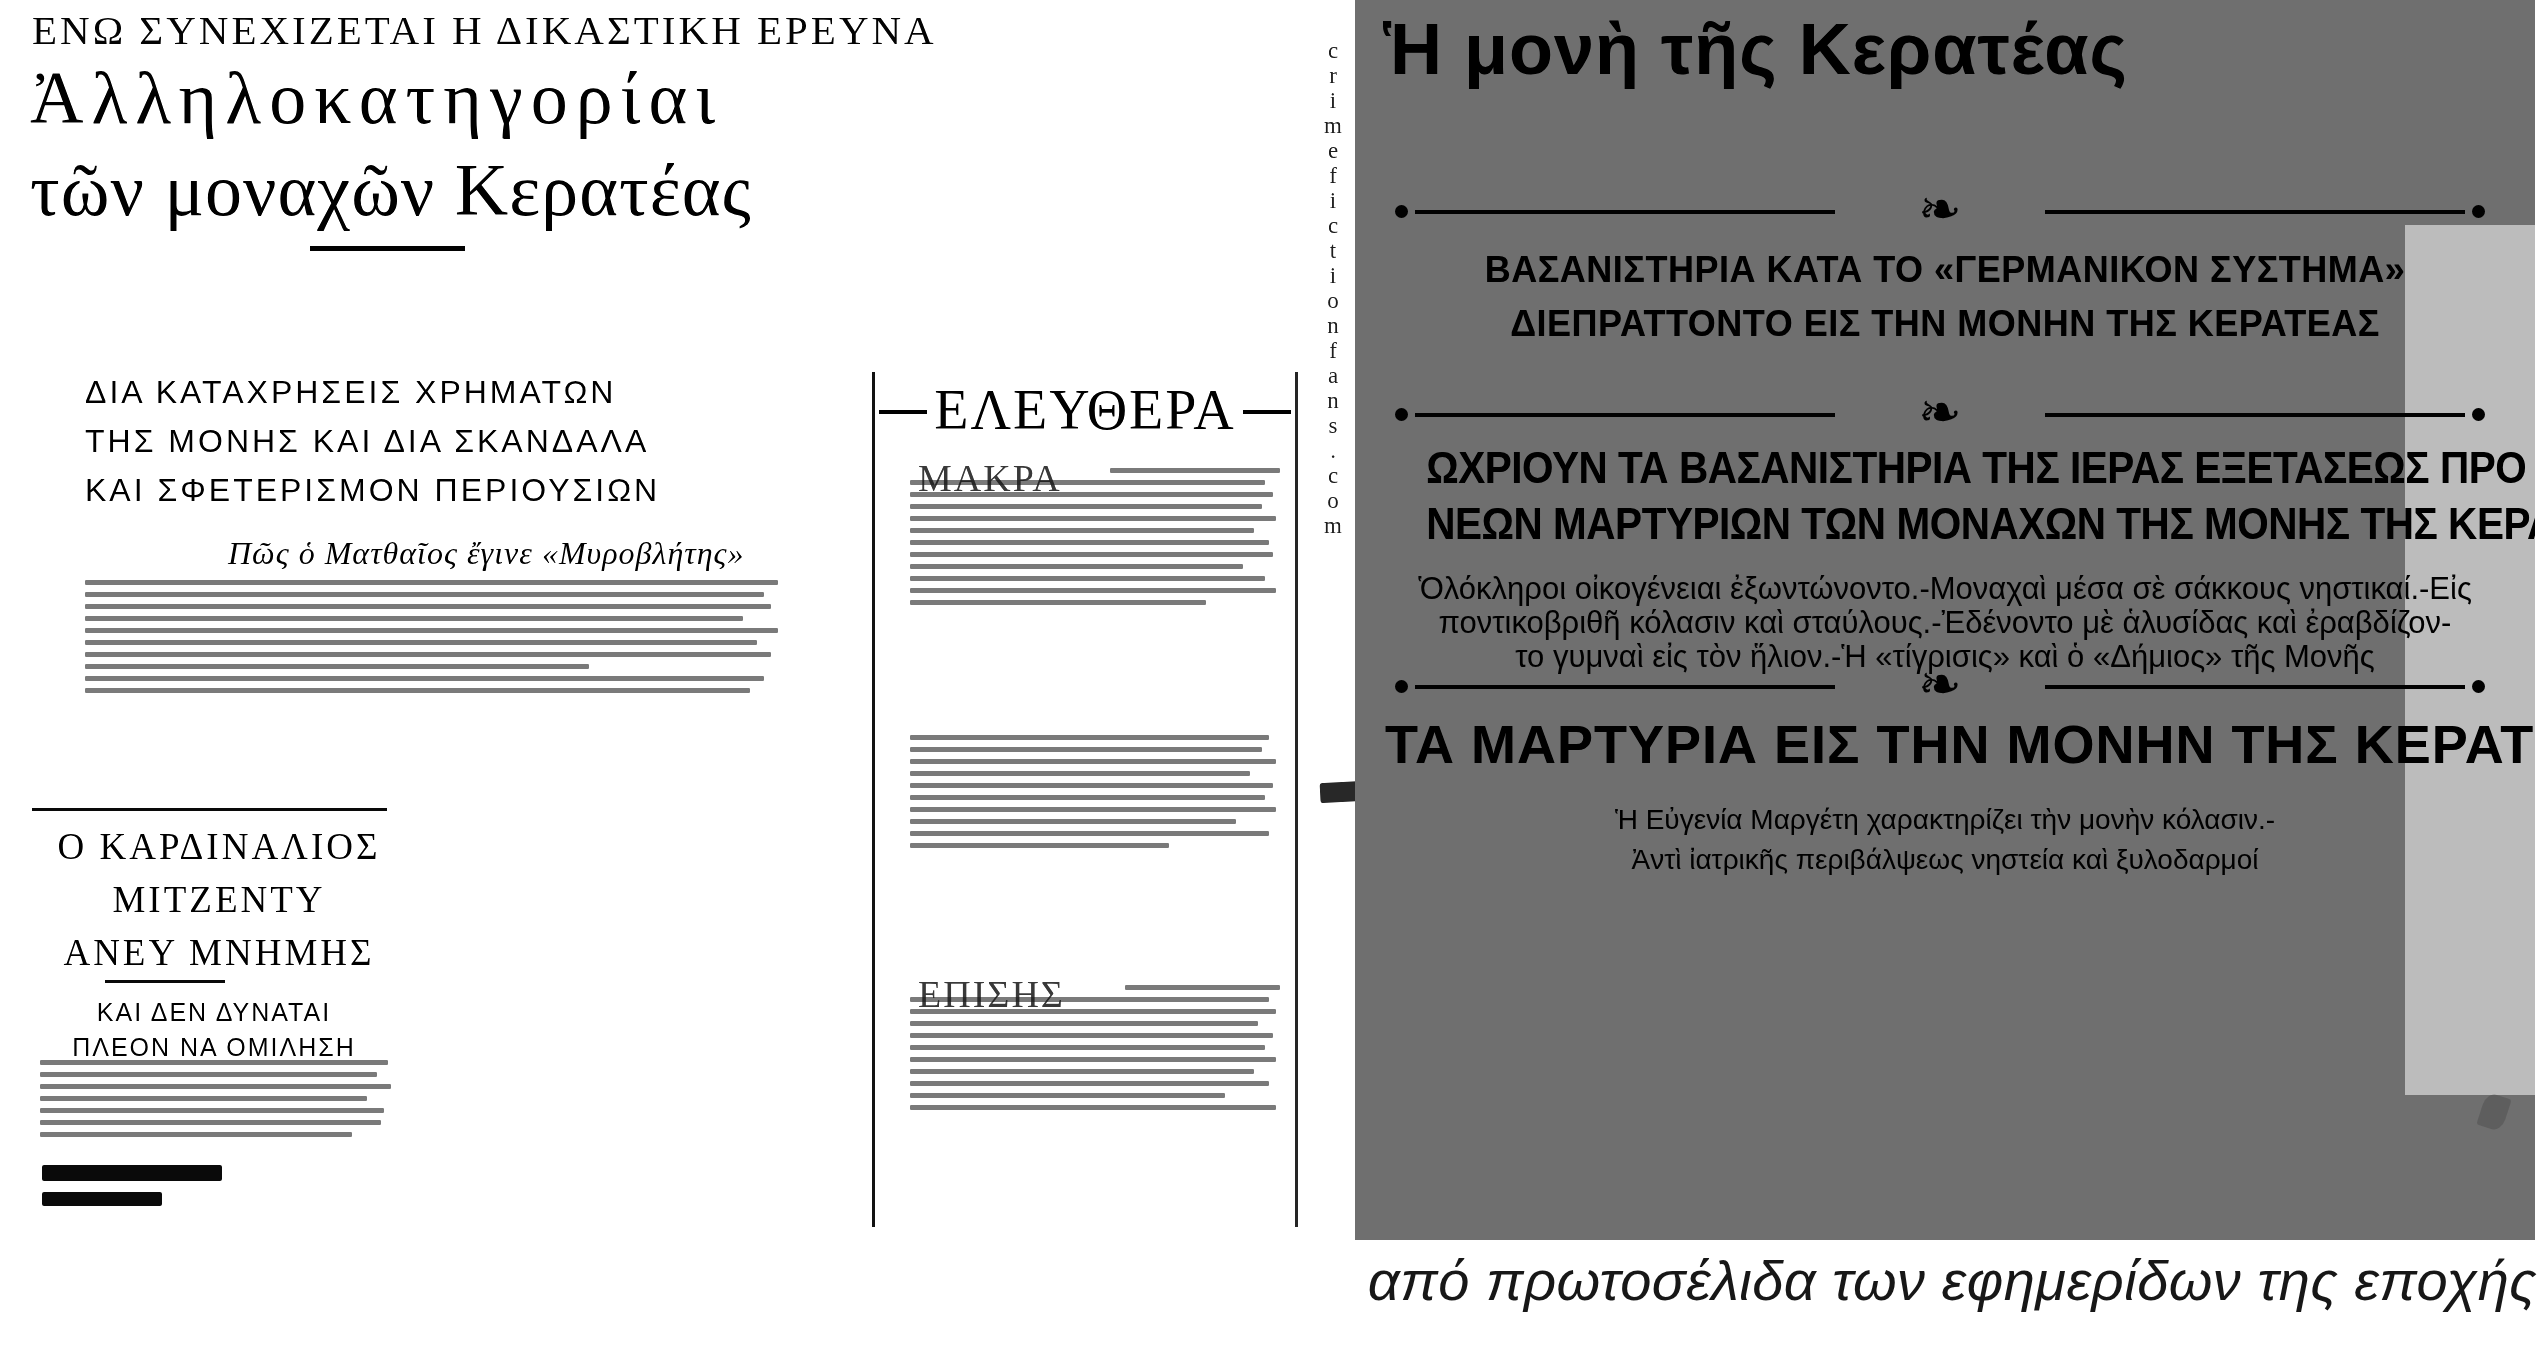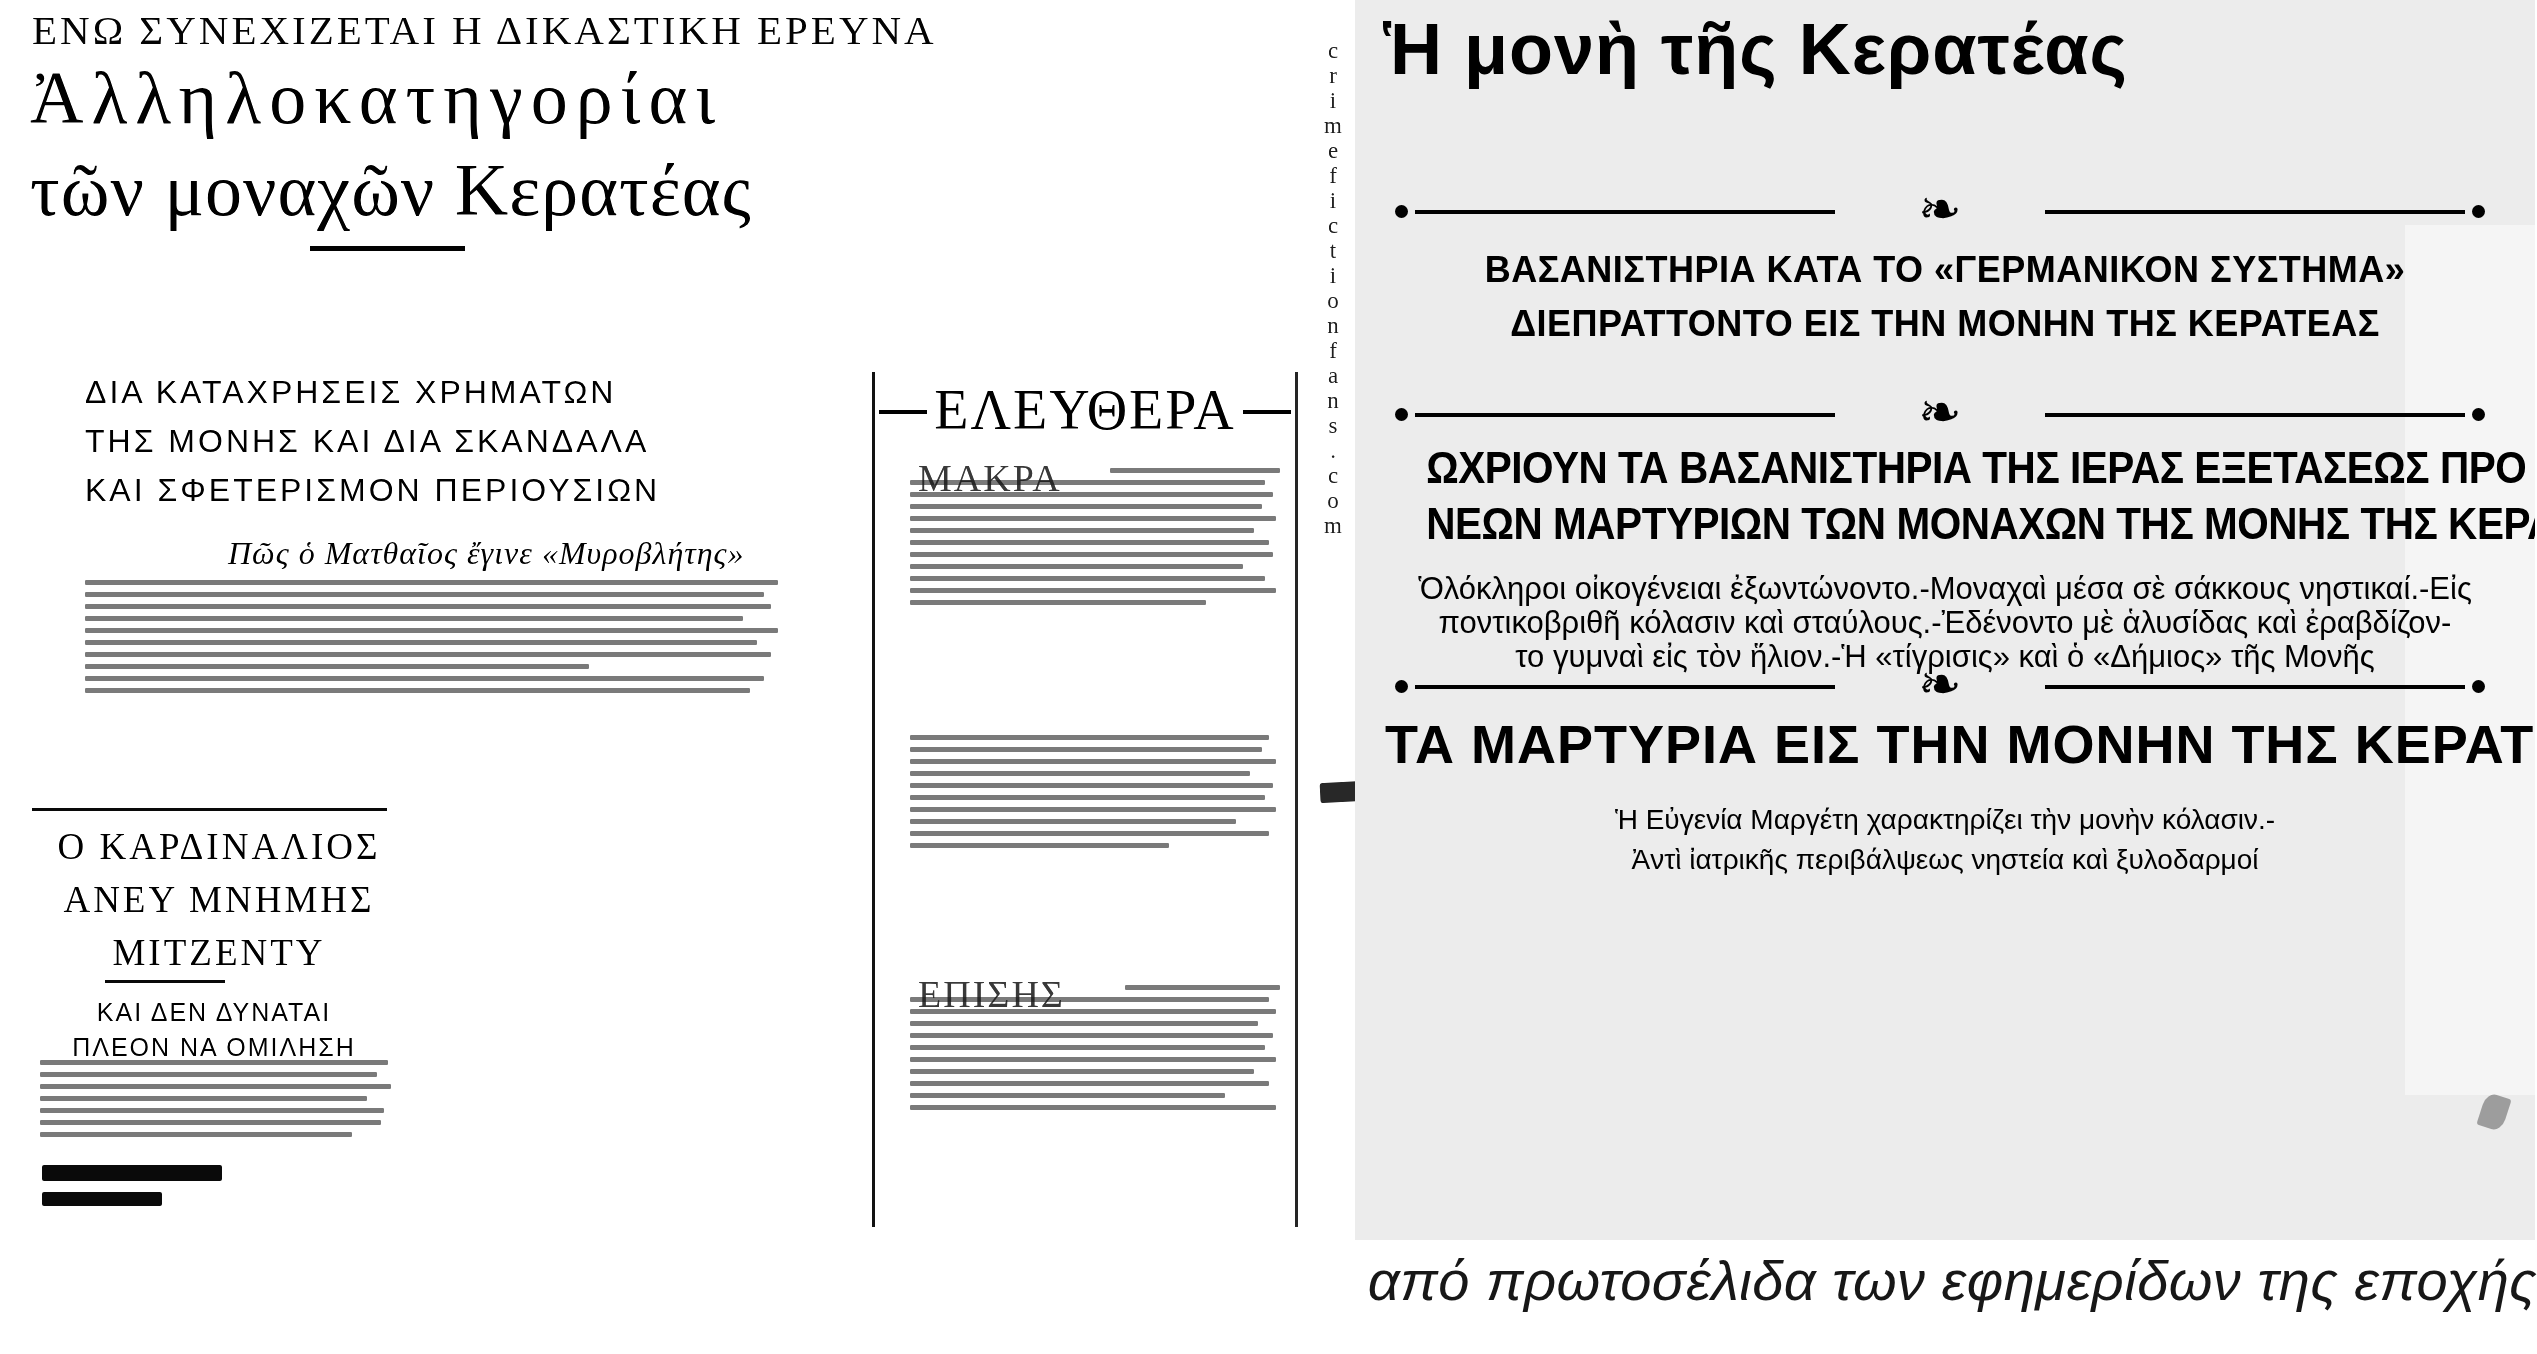--- a/index.html
+++ b/index.html
@@ -230,21 +230,21 @@
   .redaction.r1 { left: 32px; top: 1165px; width: 180px; height: 16px; }
   .redaction.r2 { left: 32px; top: 1192px; width: 120px; height: 14px; }
 
   
   .right-panel {
     position: absolute;
     left: 1355px;
     top: 0;
     width: 1180px;
     height: 1240px;
-    background: #fde047;
+    background: #8b5cf6;
     overflow: hidden;
   }
   .right-panel .tint {
     position: absolute;
     right: 0;
     top: 225px;
     width: 130px;
     height: 870px;
     background: #e9e9e9;
     opacity: .55;
@@ -538,22 +538,22 @@
         <div class="ln" style="width:99%"></div>
         <div class="ln" style="width:93%"></div>
         <div class="ln" style="width:97%"></div>
         <div class="ln" style="width:85%"></div>
         <div class="ln" style="width:99%"></div>
       </div>
 
       <div class="sub-rule"></div>
       <div class="sub-title">
         <div>Ο ΚΑΡΔΙΝΑΛΙΟΣ</div>
+        <div>ΜΙΤΖΕΝΤΥ</div>
         <div>ΑΝΕΥ ΜΝΗΜΗΣ</div>
-        <div>ΜΙΤΖΕΝΤΥ</div>
       </div>
       <div class="sub-rule2"></div>
       <div class="sub-kicker">
         <div>ΚΑΙ ΔΕΝ ΔΥΝΑΤΑΙ</div>
         <div>ΠΛΕΟΝ ΝΑ ΟΜΙΛΗΣΗ</div>
       </div>
       <div class="micro fine bodyblock-5">
         <div class="ln" style="width:98%"></div>
         <div class="ln" style="width:95%"></div>
         <div class="ln" style="width:99%"></div>

